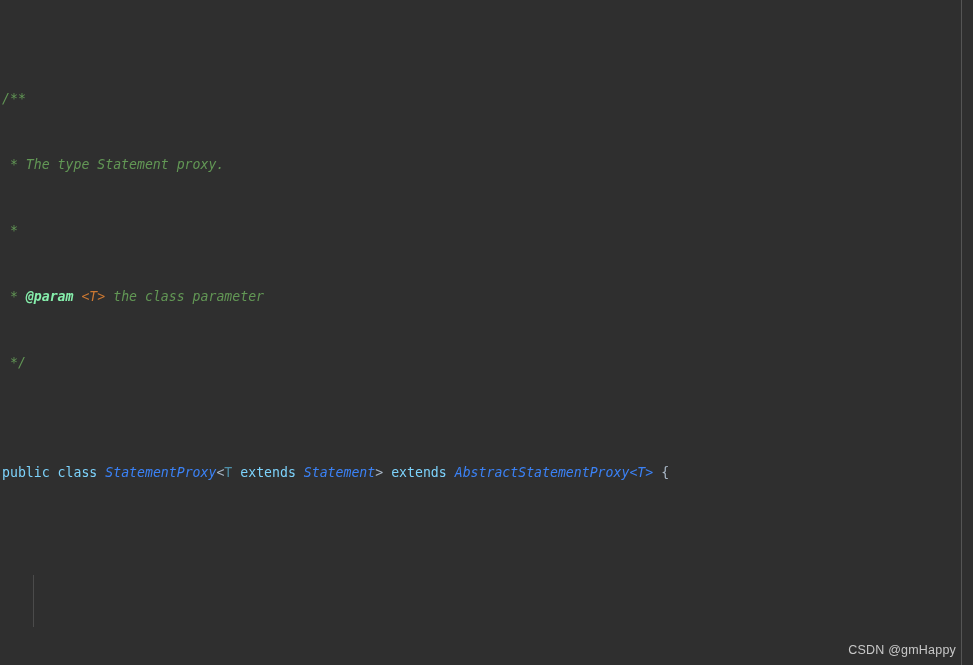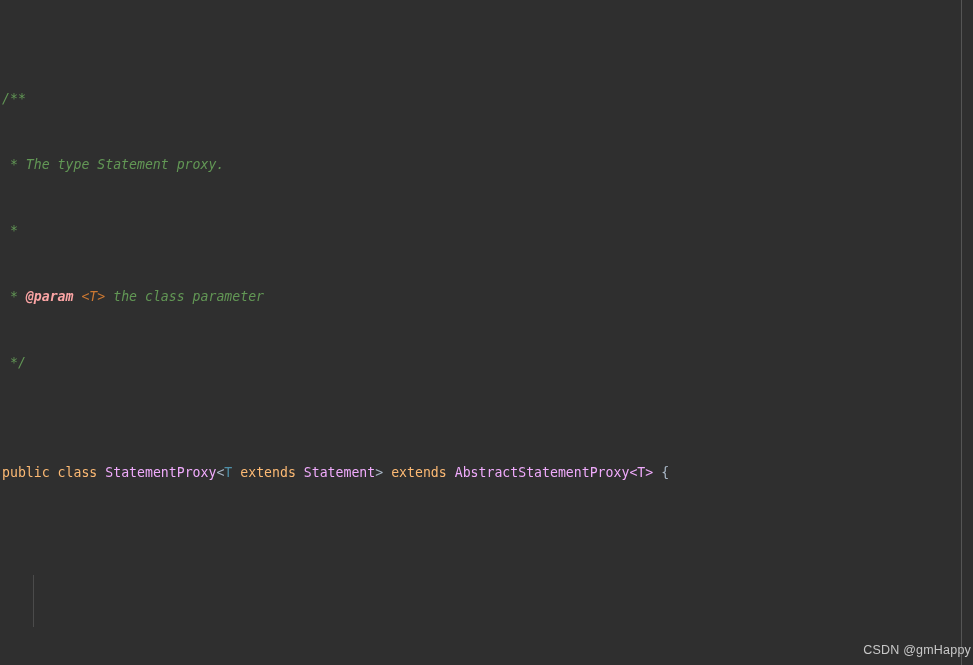--- a/index.html
+++ b/index.html
@@ -35,28 +35,28 @@
   }
   .ln {
     position: relative;
     height: 22px;
     padding-left: 2px;
     box-sizing: border-box;
     white-space: pre;
   }
 
   
-  .kw      { color: #fdba74; }                 
-  .type    { color: #f0abfc; }                 
+  .kw      { color: #7dd3fc; }                 
+  .type    { color: #3b82f6; font-style: italic; }                 
   .generic { color: #4e8fa8; }                 
   .punc    { color: #a9b7c6; }
 
   
   .doc        { color: #629755; font-style: italic; }
-  .doc-tag    { color: #fca5a5; font-style: italic; font-weight: bold; }
+  .doc-tag    { color: #86efac; font-style: italic; font-weight: bold; }
   .doc-type   { color: #cc7832; font-style: italic; }
 
   
   .indent-guide {
     position: absolute;
     width: 1px;
     background: #4b4b4b;
   }
 
   
@@ -65,21 +65,21 @@
     top: 0;
     left: 961px;
     width: 1px;
     height: 665px;
     background: #555555;
   }
 
   
   .watermark {
     position: absolute;
-    right: 2px;
+    right: 17px;
     bottom: 8px;
     font-family: "Liberation Sans", sans-serif;
     font-size: 12.5px;
     color: #c8c8c8;
     letter-spacing: 0.2px;
   }
 </style>
 </head>
 <body>
 

